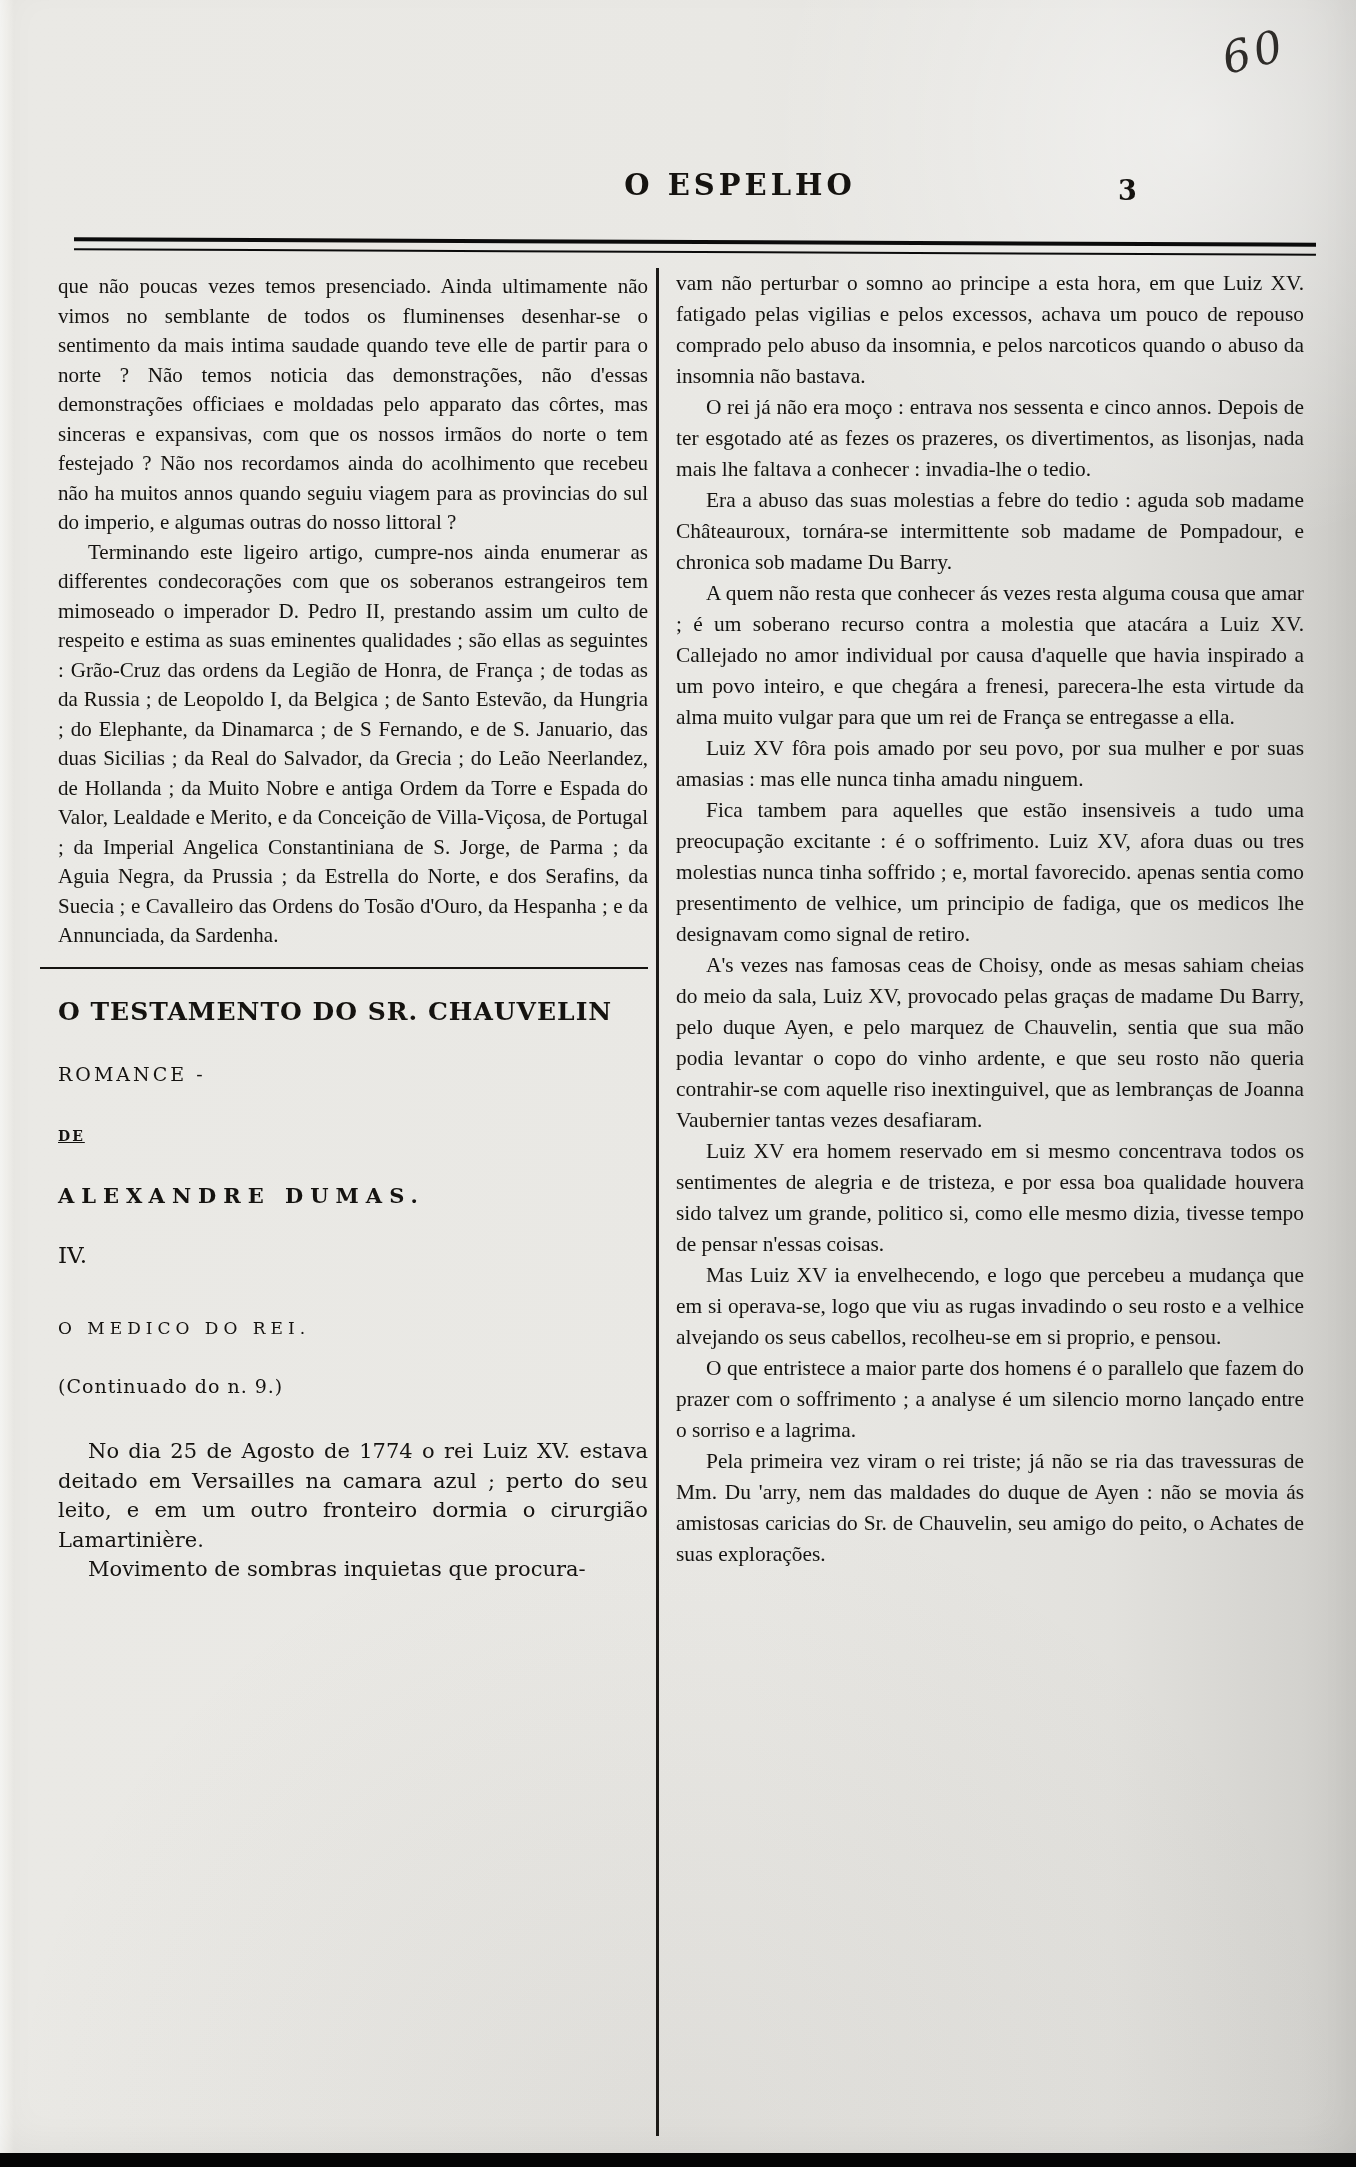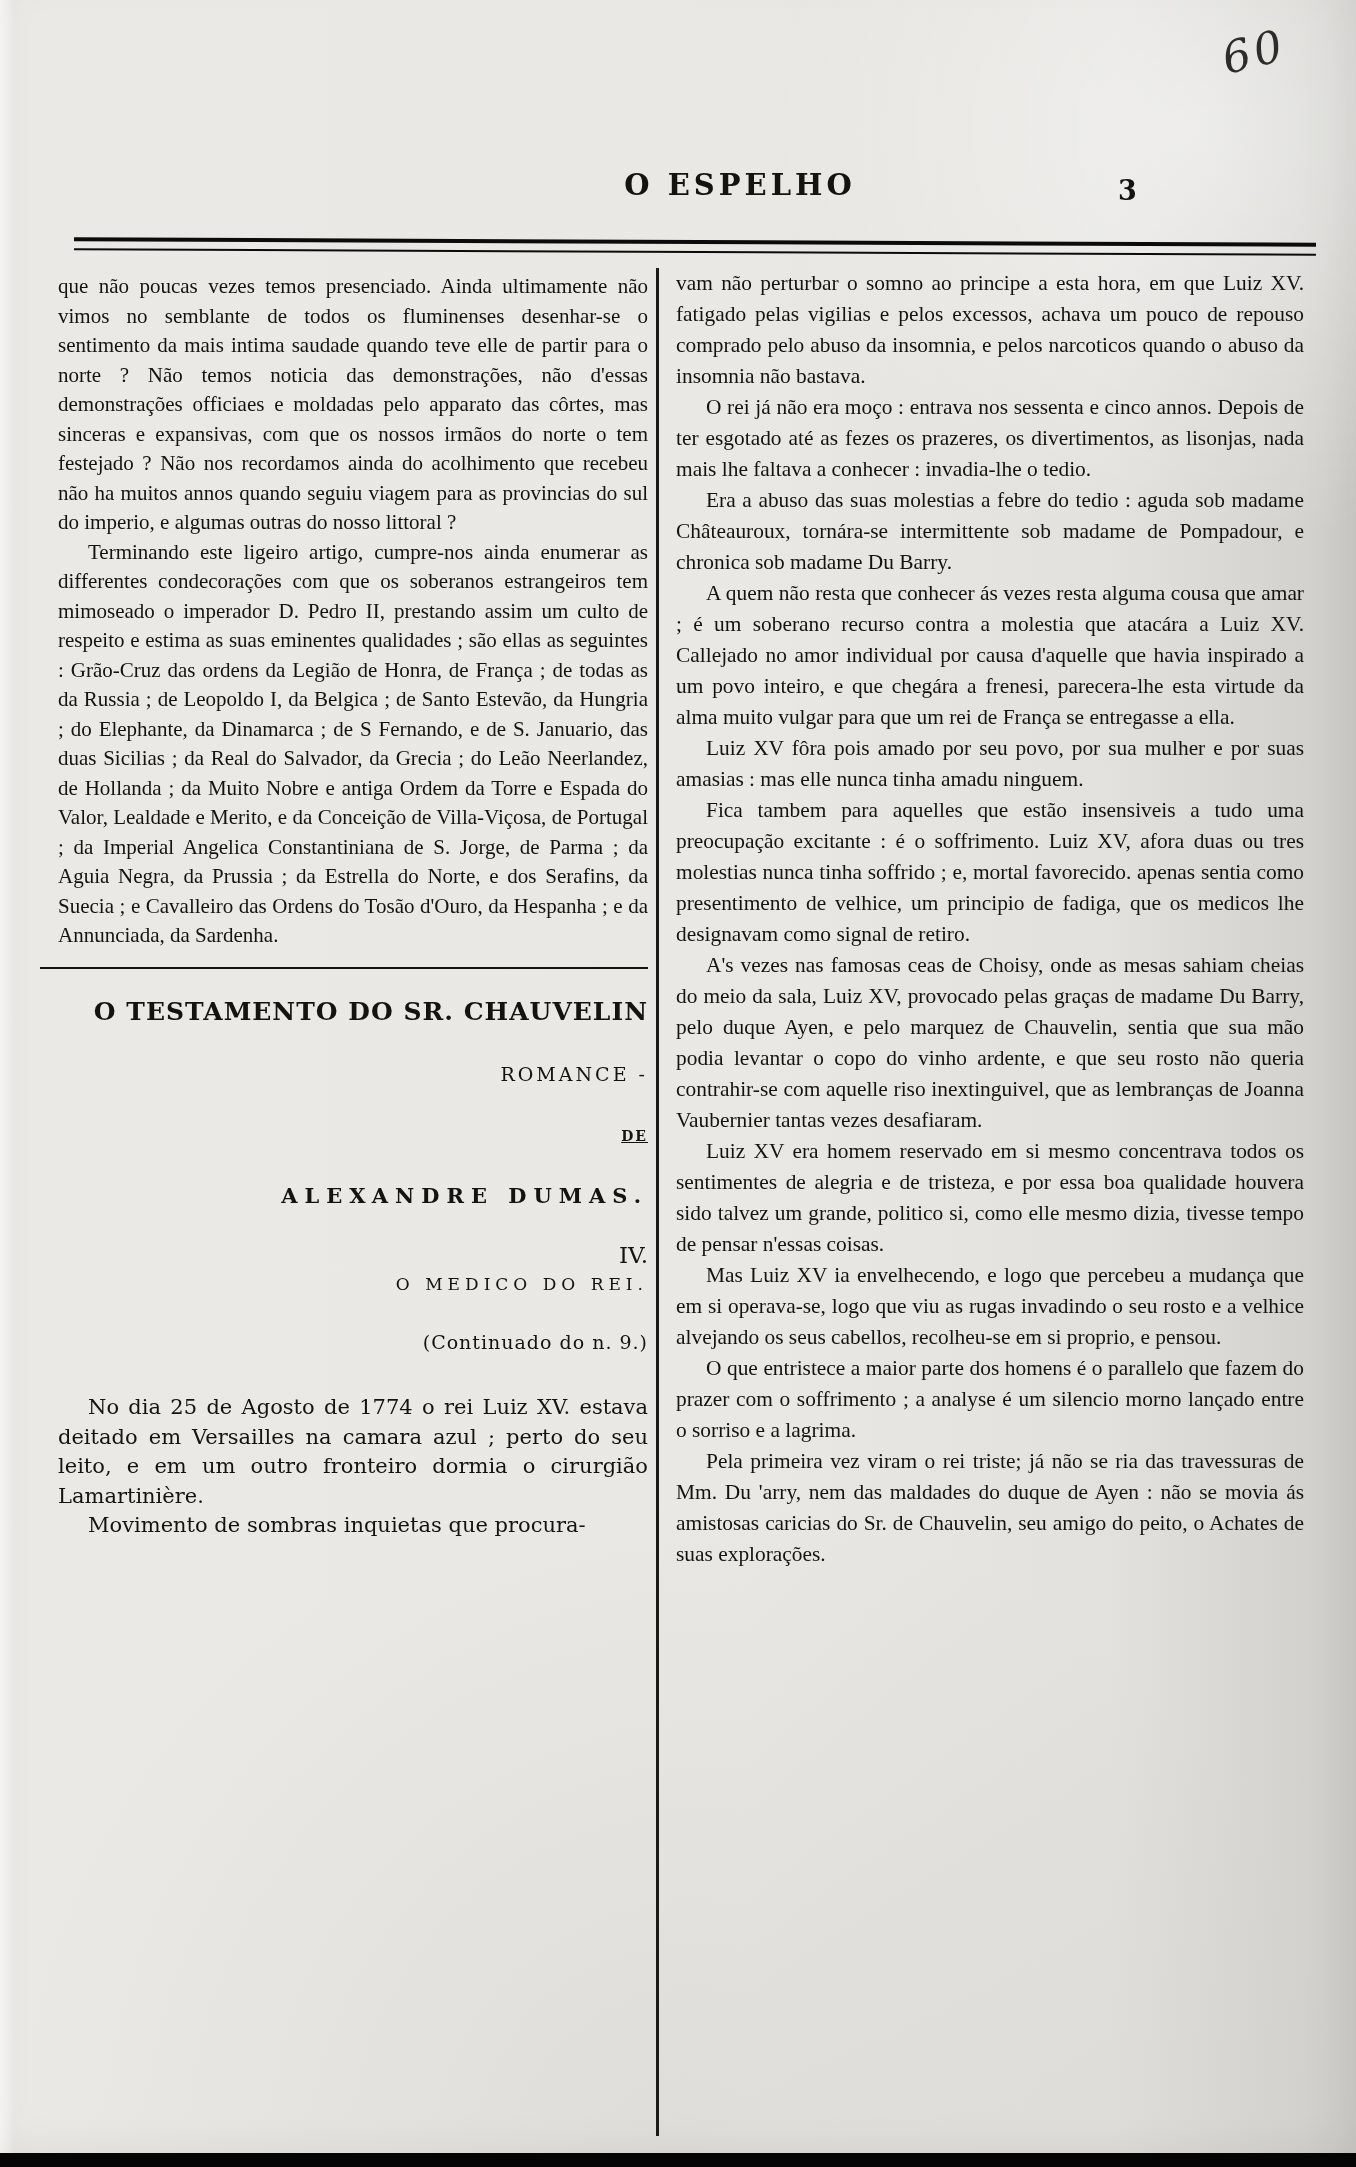--- a/index.html
+++ b/index.html
@@ -30,27 +30,27 @@
   }
   .col-divider { position:absolute; top:268px; left:656px; width:3px; height:1868px; background:#1c1a17; }
   .col { position:absolute; text-align:justify; }
   .col-left  { top:272px; left:58px;  width:590px; font-size:21px;   line-height:29.5px; }
   .col-right { top:268px; left:676px; width:628px; font-size:21.4px; line-height:31px; }
   .para { margin:0; }
   .paras .para { text-indent:30px;font-family:Liberation Serif, serif; }
   .paras .para:first-child { text-indent:0; }
   .story .para { text-indent:30px; }
   .section-rule { border:none; border-top:2px solid #151310; margin:16px 0 0 -18px; width:608px; height:0; }
-  .sec { text-align:right; text-indent:0; }
+  .sec { text-align:left; text-indent:0; }
   .sec-title    { margin-top:28px; font-size:25px; font-weight:bold; letter-spacing:1px; white-space:nowrap; }
   .sec-romance  { margin-top:34px; font-size:19px; letter-spacing:3px; }
   .sec-de       { margin-top:32px; font-size:14px; font-weight:bold; letter-spacing:2px;text-decoration:underline; }
   .sec-author   { margin-top:30px; font-size:21px; font-weight:bold; letter-spacing:7px; }
   .sec-chapter  { margin-top:30px; font-size:23px; }
-  .sec-chtitle  { font-size:17px; letter-spacing:5px; }
+  .sec-chtitle  { margin-top:44px; font-size:17px; letter-spacing:5px; }
   .sec-cont     { margin-top:28px; font-size:19px; letter-spacing:1px; }
   .story { margin-top:36px; }
 </style>
 </head>
 <body>
 
 <div class="page">
   <div class="grain"></div>
 
   <div class="handwritten">60</div>

